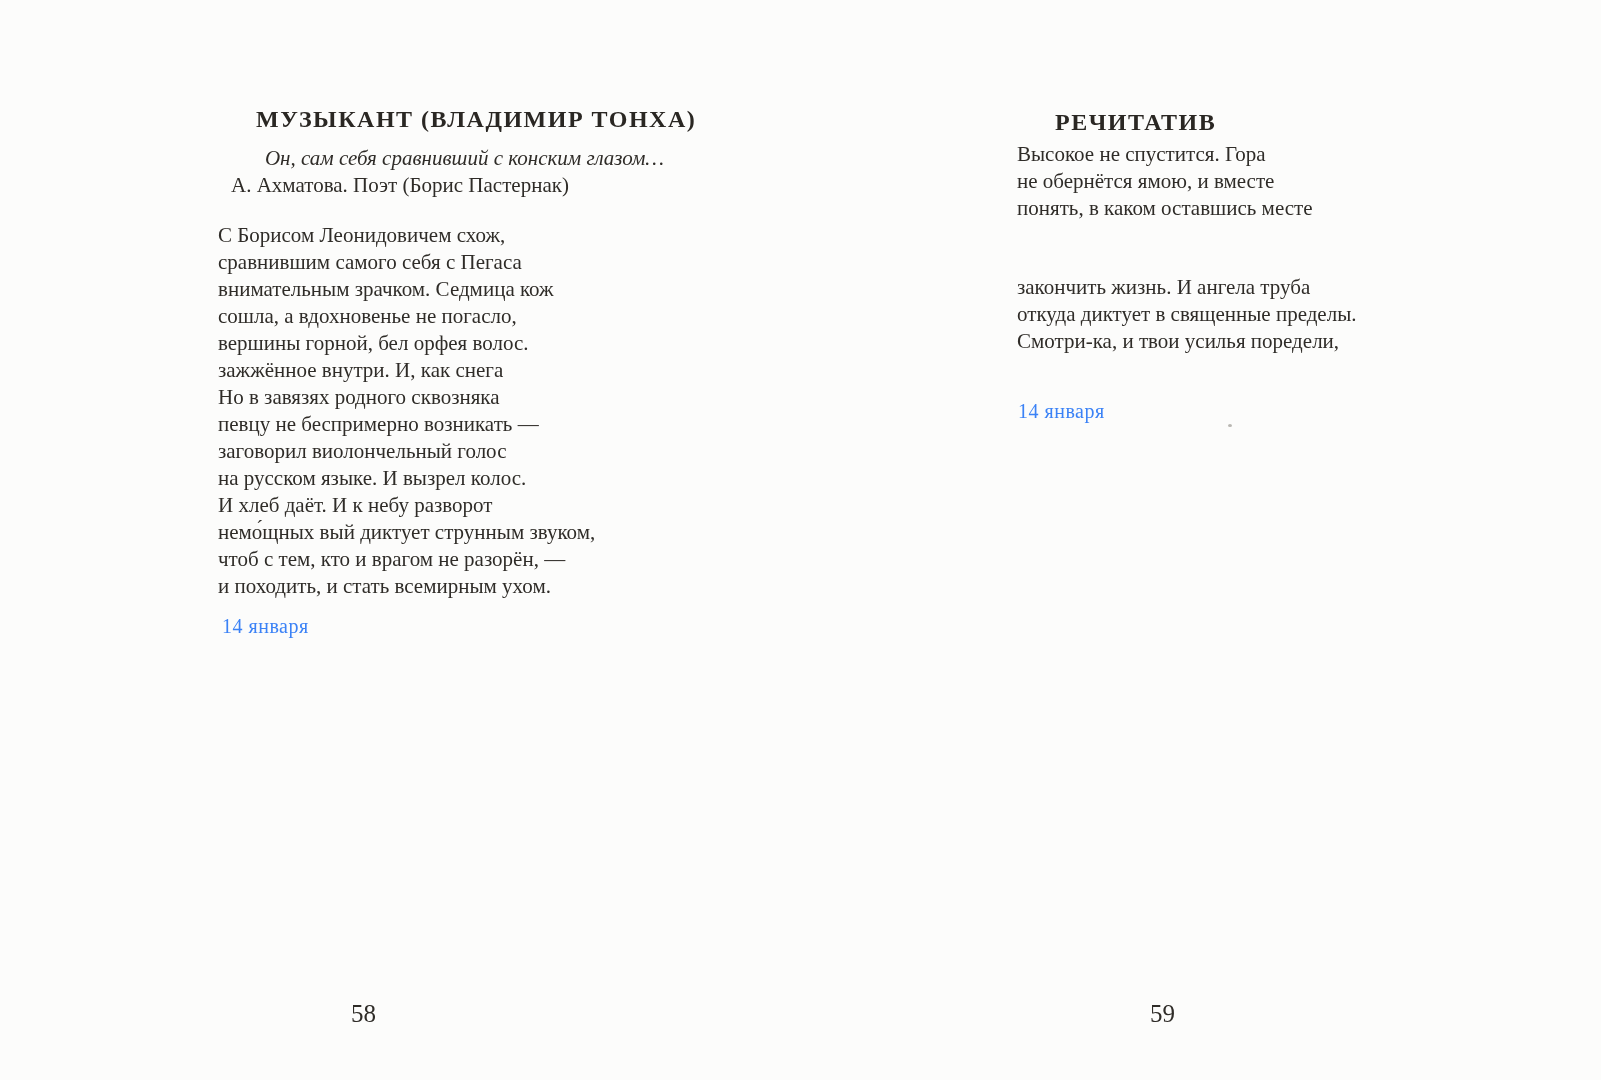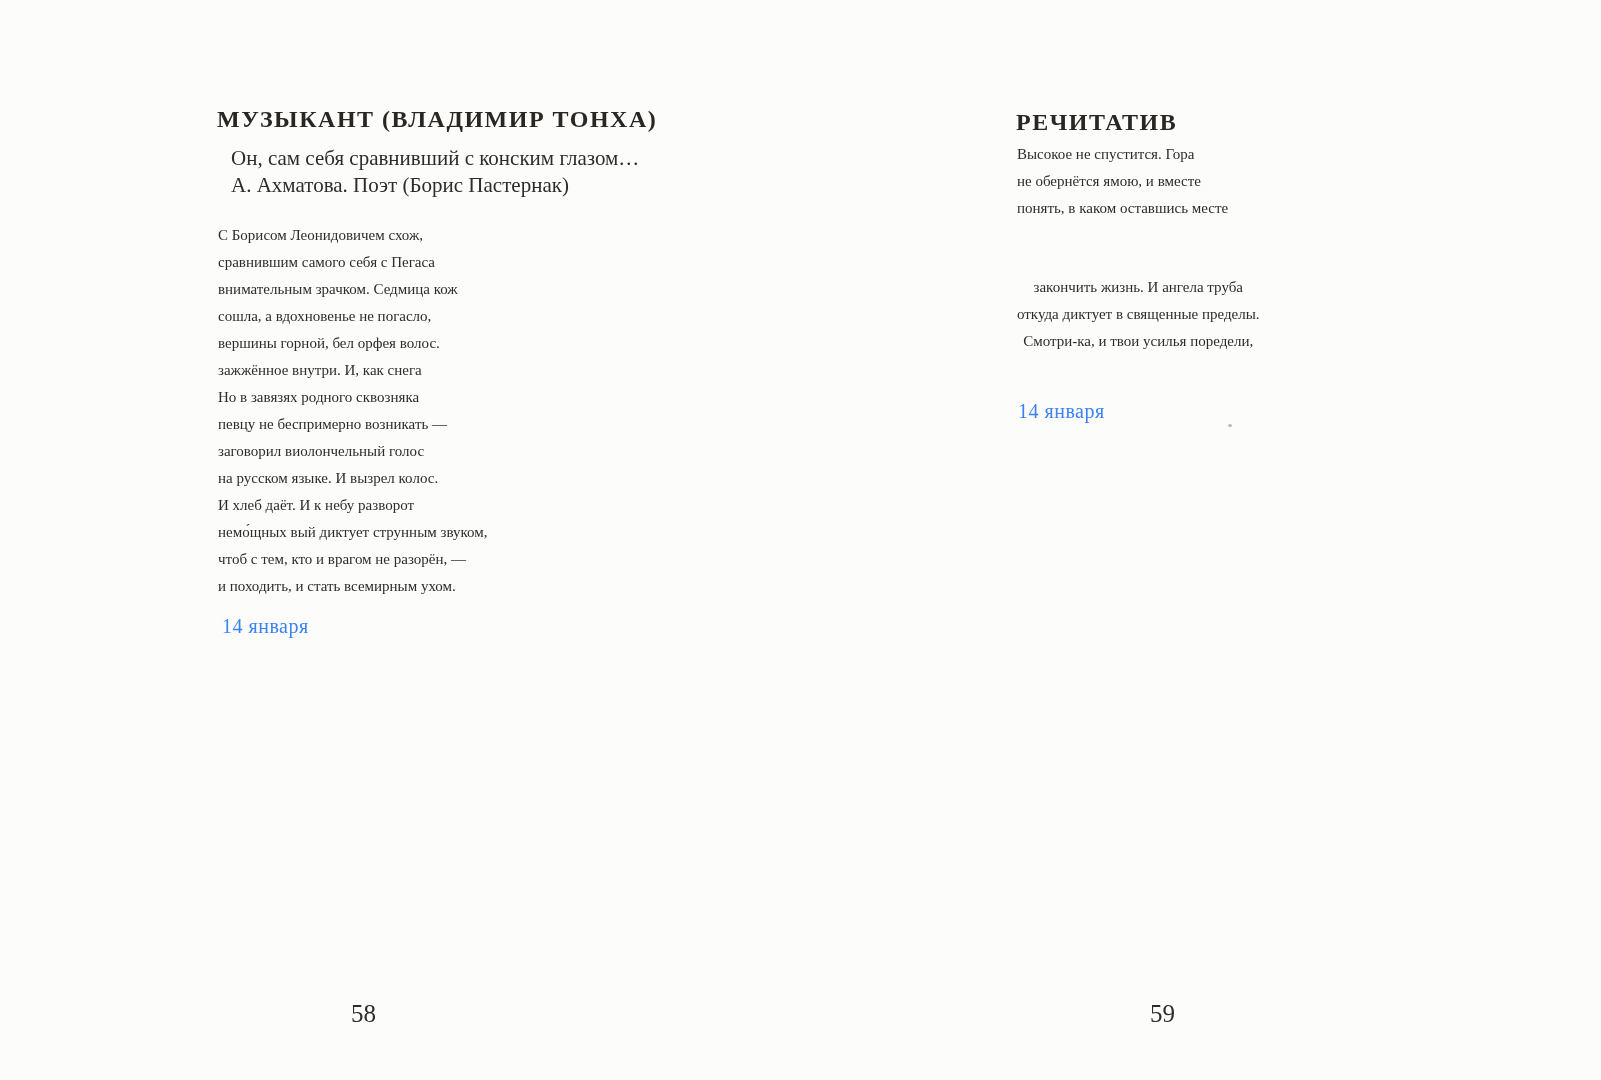--- a/index.html
+++ b/index.html
@@ -23,49 +23,52 @@
   .page.left  { left: 0;   width: 800px; }
   .page.right { left: 800px; width: 801px; }
 
   .title {
     position: absolute;
     font-size: 24px;
     font-weight: bold;
     letter-spacing: 1.5px;
     white-space: nowrap;
     color: #2a2723;
+    margin-left: 39px;
   }
   .page.left  .title { left: 217px; top: 90px; }
   .page.right .title { left: 216px; top: 93px; }
 
   .epigraph {
     position: absolute;
     left: 231px;
     top: 145px;
     width: 433px;
     font-size: 21px;
     line-height: 27px;
   }
   .epigraph .quote {
+    font-style: italic;
     white-space: nowrap;
+    text-align: right;
   }
   .epigraph .attribution {
     text-align: left;
     white-space: nowrap;
   }
 
   .poem {
     position: absolute;
-    font-size: 15px;
+    font-size: 21px;
     line-height: 27px;
   }
   .poem .line { white-space: nowrap; }
   .page.left  .poem.stanza-0 { left: 218px; top: 222px; }
   .page.right .poem.stanza-0 { left: 217px; top: 141px; }
-  .page.right .poem.stanza-1 { left: 217px; top: 274px; text-align: center; }
+  .page.right .poem.stanza-1 { left: 217px; top: 274px; }
 
   .poem-date {
     position: absolute;
     font-size: 20px;
     letter-spacing: 0.5px;
     color: #3b82f6;
     white-space: nowrap;
   }
   .page.left  .poem-date { left: 222px; top: 615px; }
   .page.right .poem-date { left: 218px; top: 400px; }

